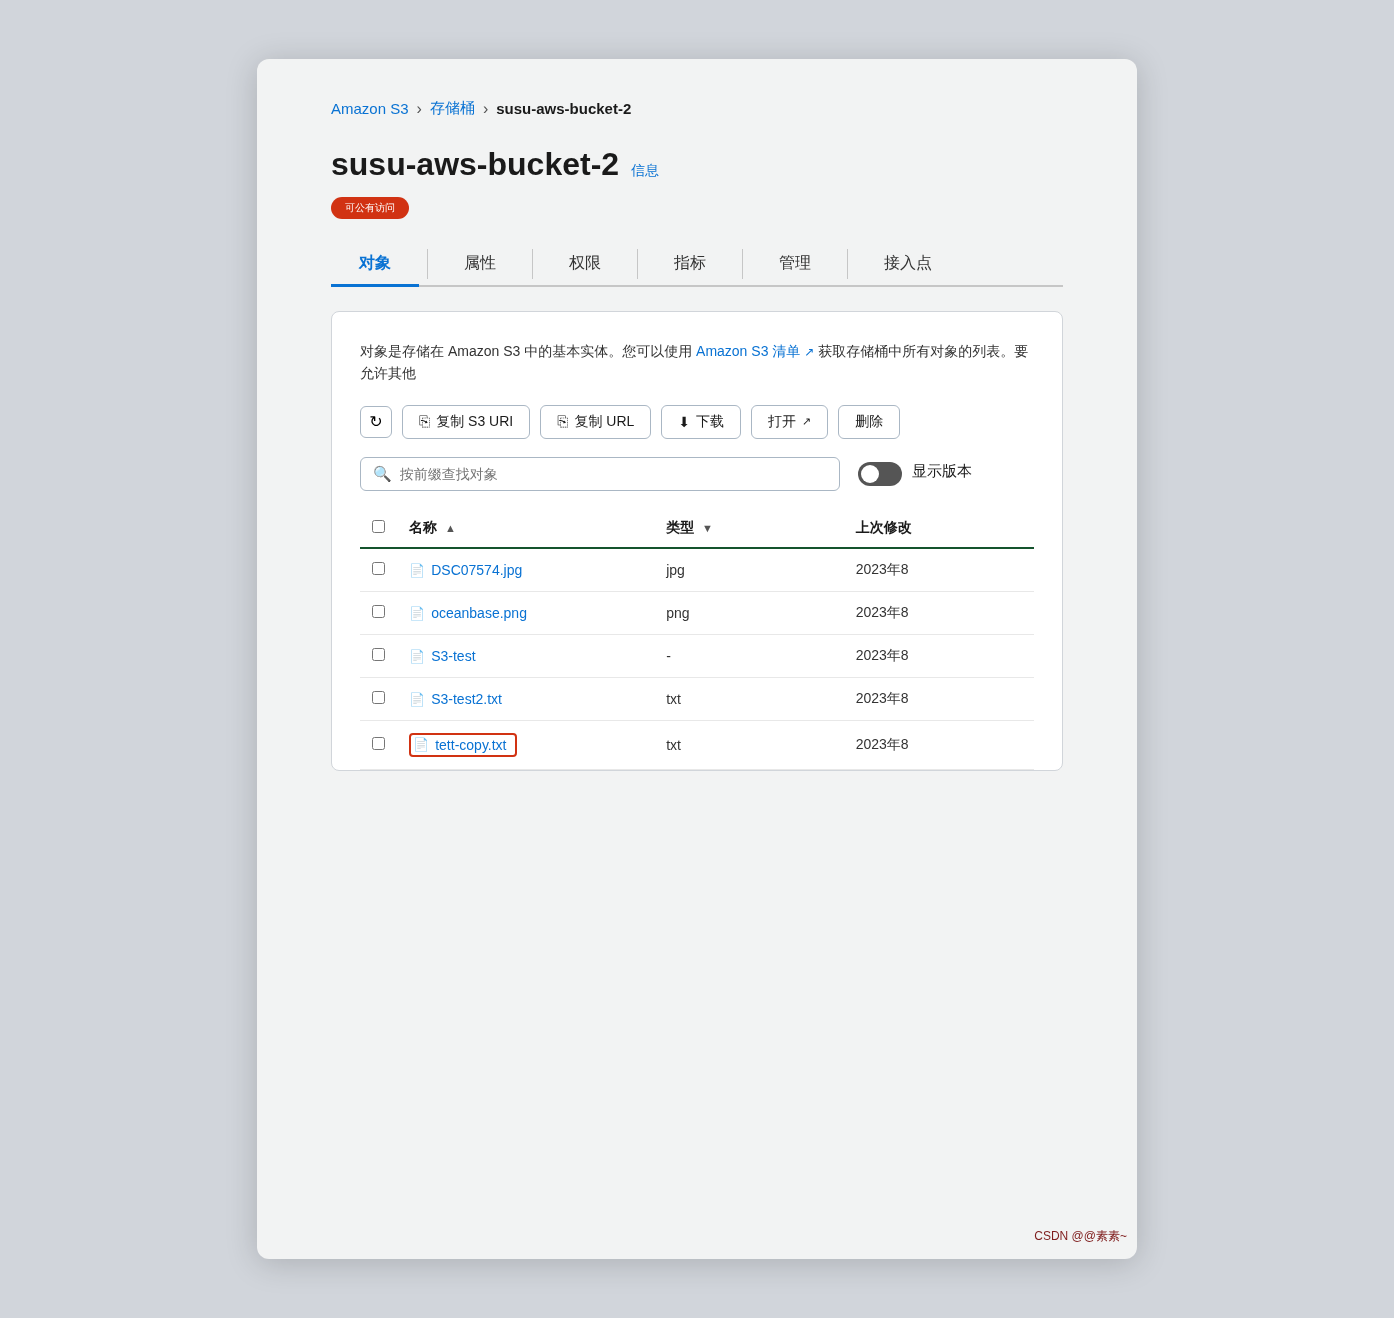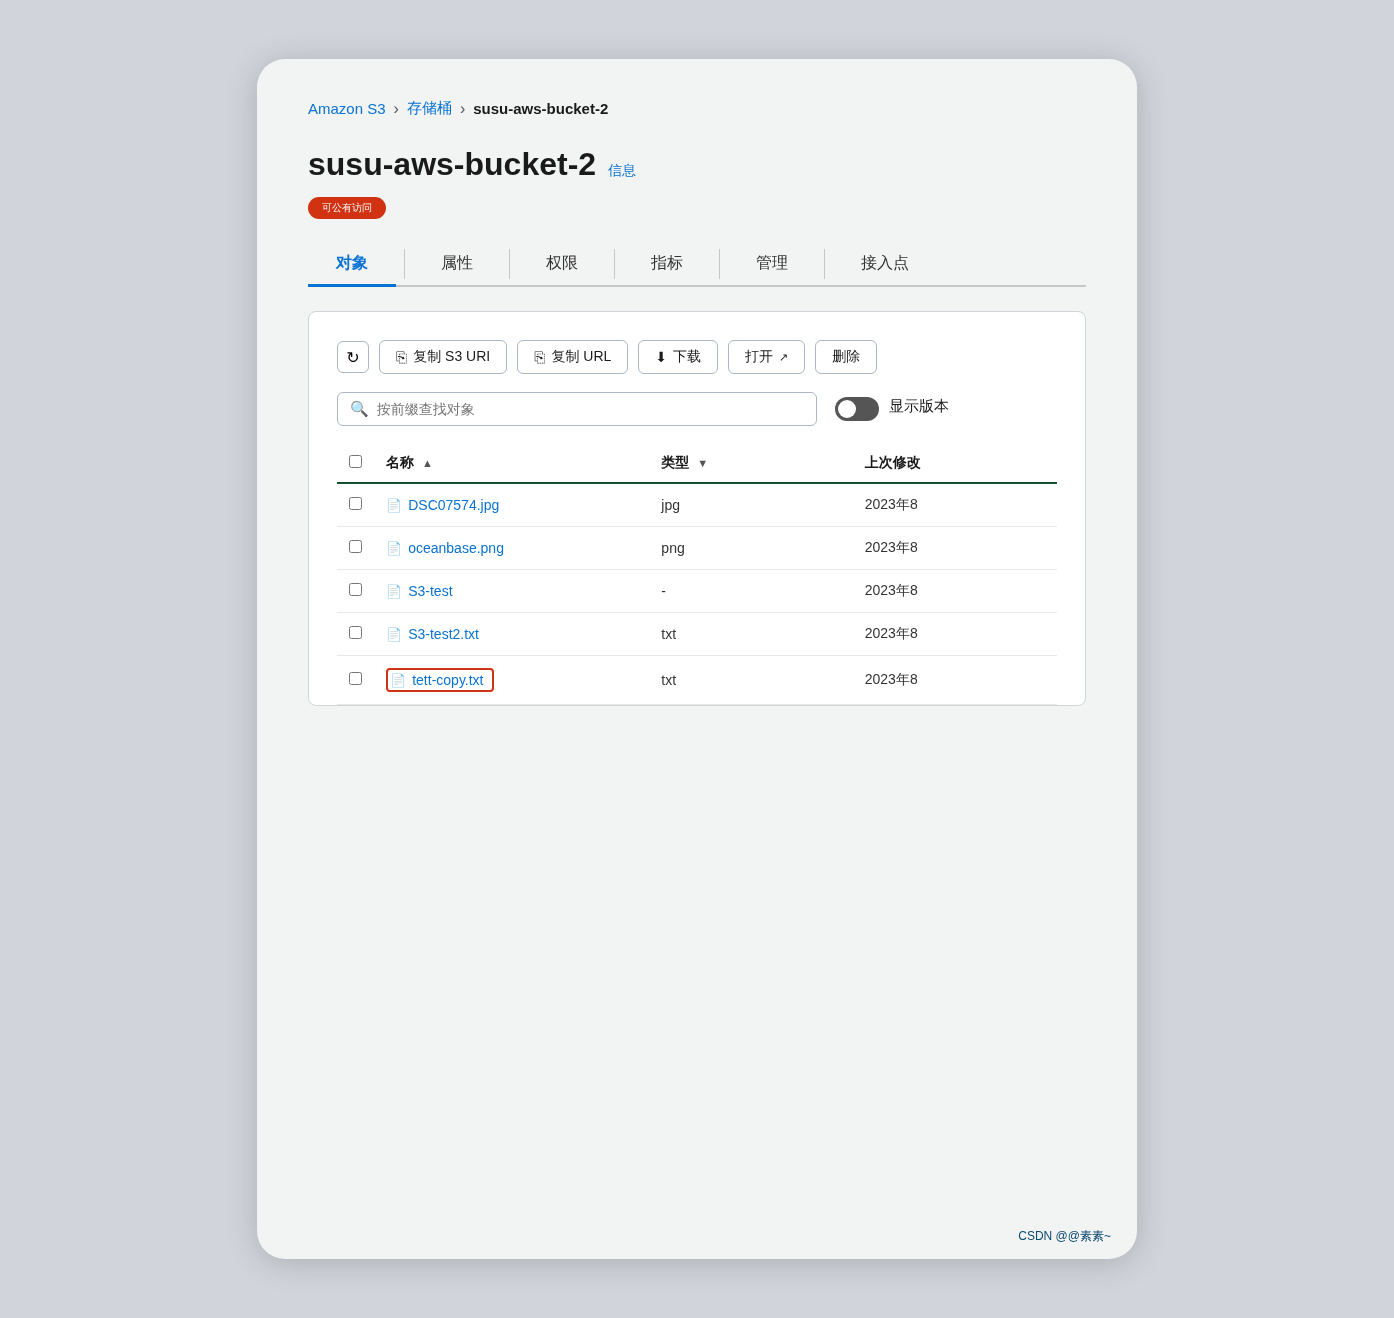--- a/index.html
+++ b/index.html
@@ -6,24 +6,24 @@
     body {
       background: #d1d5db;
       display: flex;
       justify-content: center;
       align-items: center;
       min-height: 100vh;
       font-family: -apple-system, BlinkMacSystemFont, "Segoe UI", Arial, sans-serif;
     }
     .window {
       background: #f2f3f3;
-      border-radius: 28px;
+      border-radius: 12px;
       width: 880px;
       min-height: 1200px;
-      padding: 40px 51px;
+      padding: 40px 74px;
       box-shadow: 0 4px 32px rgba(0,0,0,0.18);
       position: relative;
     }
     
     .breadcrumb {
       display: flex;
       align-items: center;
       gap: 8px;
       margin-bottom: 28px;
       font-size: 15px;
@@ -248,23 +248,23 @@
     .highlighted-row .name-cell {
       border: 2px solid #d13212;
       border-radius: 4px;
       display: inline-flex;
       align-items: center;
       padding: 2px 8px 2px 2px;
     }
     .watermark {
       position: absolute;
       bottom: 14px;
-      right: 26px;
+      right: 10px;
       font-size: 12px;
-      color: #0c4a6e;
+      color: #7f1d1d;
     }
   </style>
 </head>
 <body>
 
 <div class="window">
   
   <div class="breadcrumb">
     <a class="breadcrumb-link">Amazon S3</a>
     <span class="breadcrumb-sep">›</span>
@@ -292,20 +292,26 @@
     <div class="tab-divider"></div>
     <div class="tab">指标</div>
     <div class="tab-divider"></div>
     <div class="tab">管理</div>
     <div class="tab-divider"></div>
     <div class="tab">接入点</div>
   </div>
 
   
   <div class="content-card">
+    <div class="section-desc">
+      <span>对象是存储在 Amazon S3 中的基本实体。您可以使用</span>
+      <a>Amazon S3 清单</a>
+      <span style="font-size:12px; color:#0972d3;"> ↗</span>
+      <span>获取存储桶中所有对象的列表。要允许其他</span>
+    </div>
 
     <div class="toolbar">
       <div class="btn-icon">
         <span>↻</span>
       </div>
       <button class="btn">
         <span>⎘</span>
         <span>复制 S3 URI</span>
       </button>
       <button class="btn">

